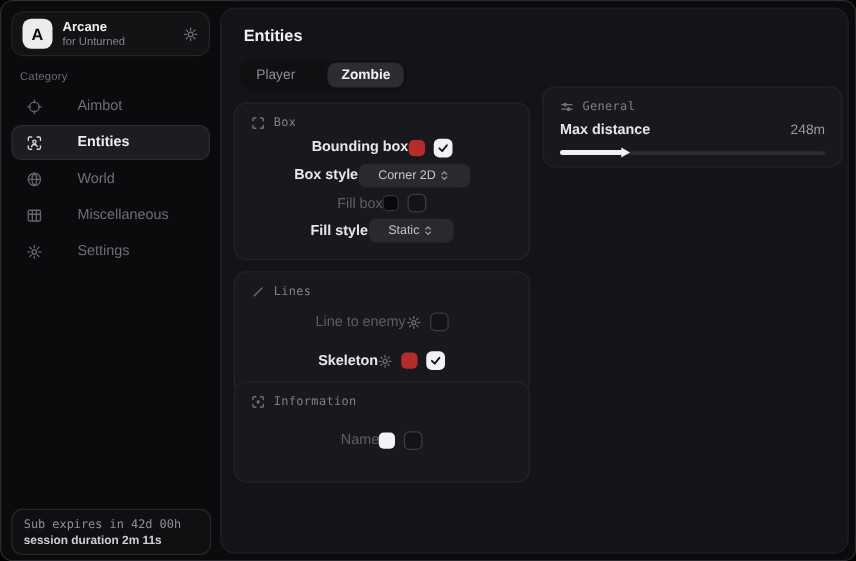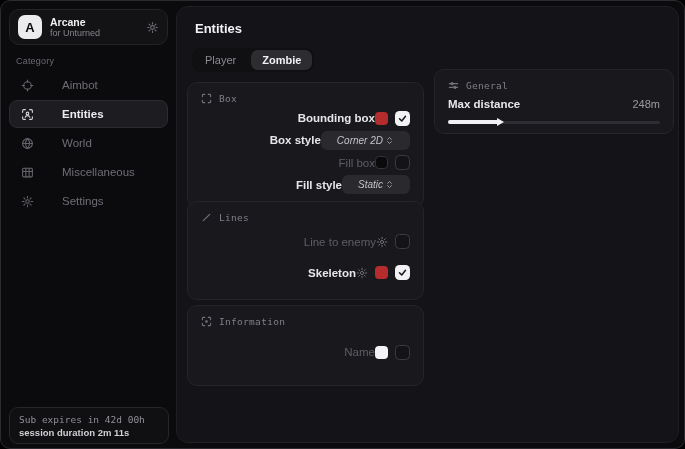--- a/index.html
+++ b/index.html
@@ -29,47 +29,47 @@
   .sub-card{position:absolute;left:8px;top:406px;width:160px;height:37px;box-sizing:border-box;
             background:#101013;border:1px solid #26262b;border-radius:9px;
             display:flex;flex-direction:column;justify-content:center;gap:2px;padding:0 9px;}
   .sub-line1{font-family:"DejaVu Sans Mono",monospace;font-size:9.5px;color:#8f8f96;white-space:nowrap;}
   .sub-line2{font-size:9.5px;font-weight:700;color:#cfcfd4;white-space:nowrap;}
 
   
   .panel{position:absolute;left:175px;top:5px;right:5px;bottom:5px;box-sizing:border-box;
          background:#141418;border:1px solid #1f1f24;border-radius:12px;}
   .page-title{position:absolute;left:18px;top:14px;margin:0;font-size:13px;font-weight:700;color:#f2f2f4;}
-  .tabs{position:absolute;left:15px;top:41px;display:flex;gap:4px;background:#101013;
+  .tabs{position:absolute;left:15px;top:41px;display:flex;gap:15px;background:#101013;
         border-radius:9px;padding:2px;}
   .tab{border:none;background:transparent;color:#8b8b92;font-size:11px;font-family:inherit;
        padding:4px 11px;border-radius:7px;cursor:pointer;}
   .tab.active{background:#2c2c31;color:#f2f2f4;font-weight:600;}
 
   .card{position:absolute;box-sizing:border-box;background:#19191d;border:1px solid #242429;
         border-radius:10px;padding:10px 13px 11px;display:flex;flex-direction:column;}
   .card-box{left:10px;top:75px;width:237px;height:126px;}
-  .card-lines{left:10px;top:194px;width:237px;height:99px;}
+  .card-lines{left:10px;top:210px;width:237px;height:99px;}
   .card-info{left:10px;top:298px;width:237px;height:81px;}
   .card-general{left:257px;top:62px;width:240px;height:65px;}
   .card-header{display:flex;align-items:center;gap:7px;font-family:"DejaVu Sans Mono",monospace;
                font-size:9.5px;color:#7f7f88;letter-spacing:.3px;margin-bottom:3px;}
   .card-header .icon{color:#73737c;}
-  .row{display:flex;align-items:center;justify-content:flex-end;flex:1;min-height:0;}
+  .row{display:flex;align-items:center;justify-content:center;flex:1;min-height:0;}
   .rlabel{font-size:11.5px;color:#e7e7ea;font-weight:600;}
   .rlabel.dim{color:#5d5d65;font-weight:400;}
   .rcontrols{display:flex;align-items:center;gap:7px;}
   .swatch{width:13px;height:13px;border-radius:4px;display:inline-block;}
   .swatch.blackish{border:1px solid #32323a;box-sizing:border-box;}
   .checkbox{width:15px;height:15px;border-radius:4.5px;box-sizing:border-box;display:inline-flex;
             align-items:center;justify-content:center;cursor:pointer;}
   .checkbox.checked{background:#f2f2f4;color:#17171a;}
   .checkbox.unchecked{background:#141417;border:1px solid #3b3b42;}
   .select-btn{display:inline-flex;align-items:center;gap:2px;background:#29292e;border:none;
-              border-radius:6px;padding:4px 16px;font-family:inherit;font-size:10px;color:#c3c3c9;cursor:pointer;font-style:italic;}
+              border-radius:6px;padding:4px 16px;font-family:inherit;font-size:10px;color:#c3c3c9;cursor:pointer;}
   .select-btn .icon{color:#9b9ba2;}
   .mini-gear{color:#6e6e76;cursor:pointer;}
 
   .gen-row{display:flex;align-items:center;justify-content:space-between;margin-top:4px;}
   .gen-value{font-size:11px;color:#9a9aa1;}
   .slider{position:relative;height:10px;margin-top:7px;cursor:pointer;}
   .slider-track{position:absolute;left:0;right:0;top:4px;height:3px;background:#2d2d33;border-radius:2px;}
   .slider-fill{position:absolute;left:0;top:3px;height:4px;background:#f2f2f4;border-radius:2px;}
   .slider-thumb{position:absolute;top:1px;width:0;height:0;margin-left:-2px;
                 border-top:4.5px solid transparent;border-bottom:4.5px solid transparent;

